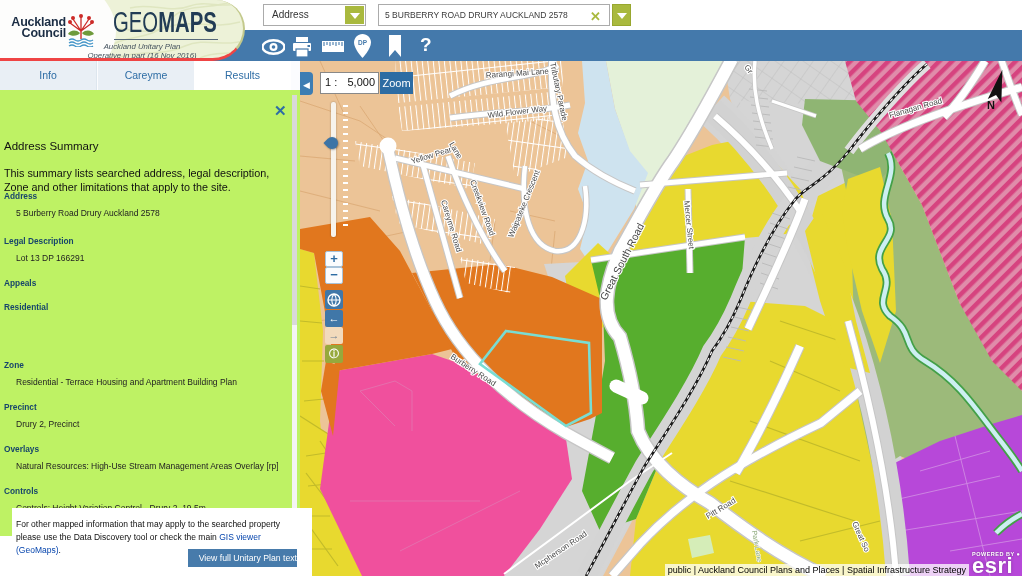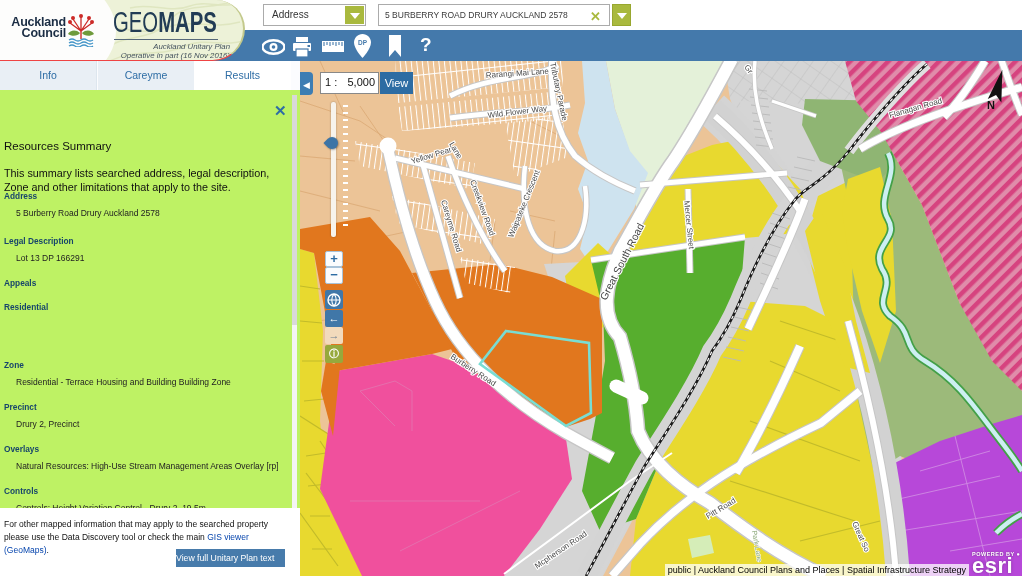--- a/index.html
+++ b/index.html
@@ -1,28 +1,28 @@
 <!DOCTYPE html>
 <html><head>
 <meta charset="utf-8">
 <style>
 *{margin:0;padding:0;box-sizing:border-box}
 html,body{width:1022px;height:576px;overflow:hidden;font-family:"Liberation Sans",sans-serif;background:#fff}
 #app{position:relative;width:1022px;height:576px}
 
 #hdr{position:absolute;left:0;top:0;width:1022px;height:61px;background:#fff}
 #hdr .bluebar{position:absolute;left:0;top:30px;width:1022px;height:31px;background:#4479ab}
-#logo{position:absolute;left:0;top:0;width:245px;height:61px;background:#edf2d8;border-radius:0 30px 34px 0;overflow:hidden;z-index:5;border-right:2px solid #c3c98c;border-bottom:1px solid #ef4444}
+#logo{position:absolute;left:0;top:0;width:245px;height:61px;background:#edf2d8;border-radius:0 30px 34px 0;overflow:hidden;z-index:5;border-right:2px solid #c3c98c;border-bottom:3px solid #ef4444}
 #logo .white{position:absolute;left:-62px;top:-32px;width:178px;height:126px;background:#fdfdfc;border-radius:50%}
 .actext{position:absolute;left:8px;top:17px;width:58px;text-align:right;color:#1b2d44;font-weight:bold;font-size:12.5px;line-height:11px;letter-spacing:-.2px}
 #geomaps{position:absolute;left:113px;top:6px;color:#223c55;font-size:29px;letter-spacing:0;transform:scaleX(.70);transform-origin:0 0;white-space:nowrap}
 #geomaps b{font-weight:bold}
 #geomaps .thin{font-weight:normal}
 #gline{position:absolute;left:114px;top:39px;width:104px;height:1px;background:#56687a}
-.gsub{position:absolute;left:72px;width:158px;text-align:right;color:#44525e;font-style:italic;font-size:7.8px}
+.gsub{position:absolute;left:63px;width:158px;text-align:center;color:#44525e;font-style:italic;font-size:7.8px}
 
 .selbox{position:absolute;left:263px;top:4px;width:103px;height:22px;background:#fff;border:1px solid #ababab;font-size:10px;color:#333;line-height:20px;padding-left:8px}
 .selbtn{position:absolute;right:1px;top:1px;width:19px;height:18px;background:#a9b93e}
 .tri{position:absolute;left:5px;top:7px;width:0;height:0;border-left:5px solid transparent;border-right:5px solid transparent;border-top:6px solid #fff}
 .srch{position:absolute;left:378px;top:4px;width:232px;height:22px;background:#fff;border:1px solid #ababab;font-size:8.5px;color:#3a3a3a;line-height:20px;padding-left:6px;white-space:nowrap;overflow:hidden}
 .srchx{position:absolute;right:8px;top:0px;color:#a9b93e;font-weight:bold;font-size:13px}
 .ddbtn{position:absolute;left:612px;top:4px;width:19px;height:22px;background:#a9b93e;border:1px solid #98a72f}
 
 .ticon{position:absolute;top:36px}
 
@@ -30,24 +30,24 @@
 #tabs{position:absolute;left:0;top:0;width:300px;height:29px;background:#fbfcfe}
 .tab{position:absolute;top:0;height:29px;width:97px;background:#e9eff5;color:#2e6da5;font-size:10.5px;text-align:center;line-height:29px;border-right:1px solid #dde6ee}
 .tab.act{background:#fff;border-right:none}
 #closx{position:absolute;left:274px;top:41px;color:#2e6da5;font-weight:bold;font-size:15px}
 .h1{position:absolute;left:4px;font-size:11.5px;color:#111}
 .para{position:absolute;left:4px;font-size:10.8px;color:#111;line-height:14px;width:288px}
 .sh{position:absolute;left:4px;font-size:8.3px;font-weight:bold;color:#17456b}
 .sv{position:absolute;left:16px;font-size:8.5px;color:#222;width:276px;line-height:17px;white-space:nowrap}
 #scrl{position:absolute;left:292px;top:34px;width:5px;height:413px;background:#f4f4f4}
 #scrl .th{position:absolute;left:0;top:0;width:5px;height:230px;background:#d9d9d9}
-#foot{position:absolute;left:0px;top:447px;width:300px;height:68px;background:#fff}
+#foot{position:absolute;left:12px;top:447px;width:300px;height:68px;background:#fff}
 #foot .ft{position:absolute;left:4px;top:10px;width:290px;font-size:8.5px;color:#111;line-height:13px}
 #foot a{color:#0645ad;}
-#vbtn{position:absolute;left:176px;top:41px;width:109px;height:18px;background:#477bab;color:#fff;font-size:8.7px;text-align:left;line-height:18px}
+#vbtn{position:absolute;left:176px;top:41px;width:109px;height:18px;background:#477bab;color:#fff;font-size:8.7px;text-align:right;line-height:18px}
 .vpdf{color:#7d5a9e;text-decoration:underline}
 
 #map{position:absolute;left:300px;top:61px;width:722px;height:515px;overflow:hidden;background:#ecc497}
 #collapse{position:absolute;left:0;top:11px;width:13px;height:23px;background:#3d7db3;border-radius:0 4px 4px 0;color:#fff;font-size:9px;line-height:26px;text-align:center}
 #scalebox{position:absolute;left:20px;top:11px;width:59px;height:22px;background:#fff;border:1px solid #888;font-size:11px;color:#111}
 #scalebox .l{position:absolute;left:4px;top:3px}
 #scalebox .r{position:absolute;right:3px;top:3px}
 #zoombtn{position:absolute;left:80px;top:11px;width:33px;height:22px;background:#2d6ca3;color:#fff;font-size:11px;text-align:center;line-height:22px}
 #sldr{position:absolute;left:31px;top:41px;width:5px;height:135px;background:#f7f3ec;border-radius:2px;box-shadow:0 0 2px rgba(0,0,0,.35)}
 .tick{position:absolute;left:43px;width:5px;height:2px;background:#fff}
@@ -263,21 +263,21 @@
 </g>
 <g font-size="7" fill="#8aa878" stroke="#ffffff" stroke-width="1" paint-order="stroke">
 <text x="452" y="470" transform="rotate(80 452 470)">Park Lane</text>
 </g>
 </svg>
 <div id="collapse">◀</div>
 <div id="scalebox">
         <span class="l">1 :</span>
         <span class="r">5,000</span>
       </div>
-<div id="zoombtn">View</div>
+<div id="zoombtn">Zoom</div>
 <div id="sldr"></div>
 <div id="ticks">
         <div class="tick" style="top: 44px;"></div>
         <div class="tick" style="top: 51px;"></div>
         <div class="tick" style="top: 58px;"></div>
         <div class="tick" style="top: 65px;"></div>
         <div class="tick" style="top: 72px;"></div>
         <div class="tick" style="top: 79px;"></div>
         <div class="tick" style="top: 86px;"></div>
         <div class="tick" style="top: 93px;"></div>
@@ -380,30 +380,30 @@
       </div>
 </div>
 
 <div id="side">
   <div id="tabs">
     <div class="tab" style="left:0">Info</div>
     <div class="tab" style="left:98px">Careyme</div>
     <div class="tab act" style="left:194px">Results</div>
   </div>
   <div id="closx">✕</div>
-  <div class="h1" style="top:79px">Resources Summary</div>
+  <div class="h1" style="top:79px">Address Summary</div>
   <div class="para" style="top:105px">This summary lists searched address, legal description,<br>Zone and other limitations that apply to the site.</div>
   <div class="sh" style="top:130px">Address</div>
   <div class="sv" style="top:144px">5 Burberry Road Drury Auckland 2578</div>
   <div class="sh" style="top:175px">Legal Description</div>
   <div class="sv" style="top:189px">Lot 13 DP 166291</div>
   <div class="sh" style="top:217px">Appeals</div>
   <div class="sh" style="top:241px">Residential</div>
   <div class="sh" style="top:299px">Zone</div>
-  <div class="sv" style="top:313px">Residential - Terrace Housing and Building Building Zone</div>
+  <div class="sv" style="top:313px">Residential - Terrace Housing and Apartment Building Plan</div>
   <div class="sh" style="top:341px">Precinct</div>
   <div class="sv" style="top:355px">Drury 2, Precinct</div>
   <div class="sh" style="top:383px">Overlays</div>
   <div class="sv" style="top:397px">Natural Resources: High-Use Stream Management Areas Overlay [rp]</div>
   <div class="sh" style="top:425px">Controls</div>
   <div class="sv" style="top:439px;height:10px;overflow:hidden">Controls: Height Variation Control - Drury 2, 19.5m</div>
   <div id="scrl">
         <div class="th"></div>
       </div>
   <div id="foot">

